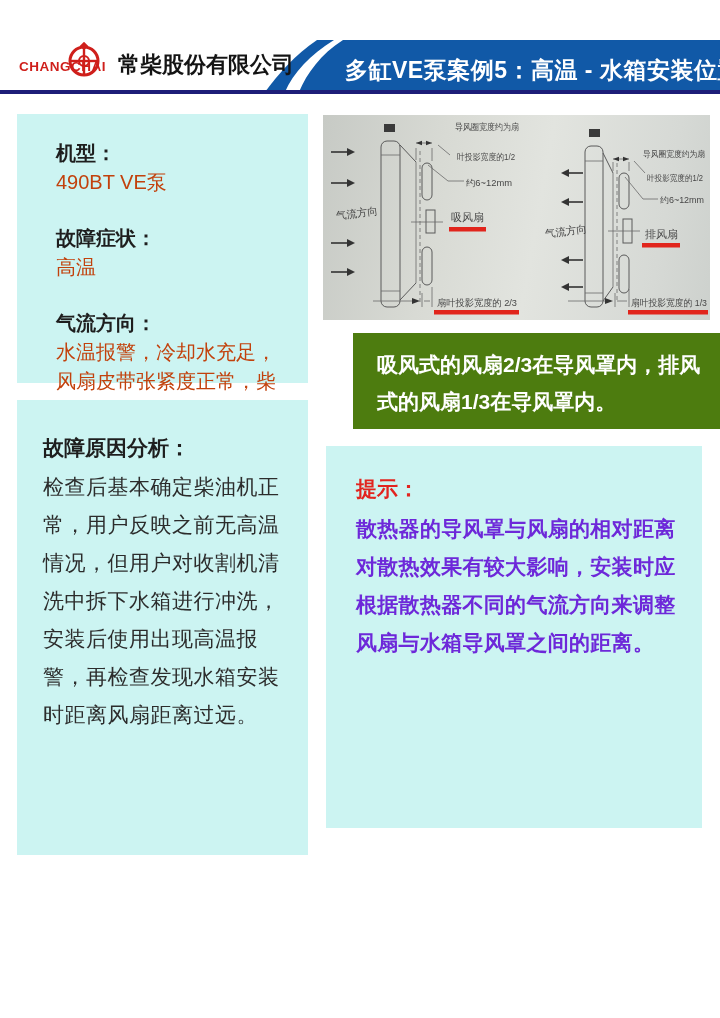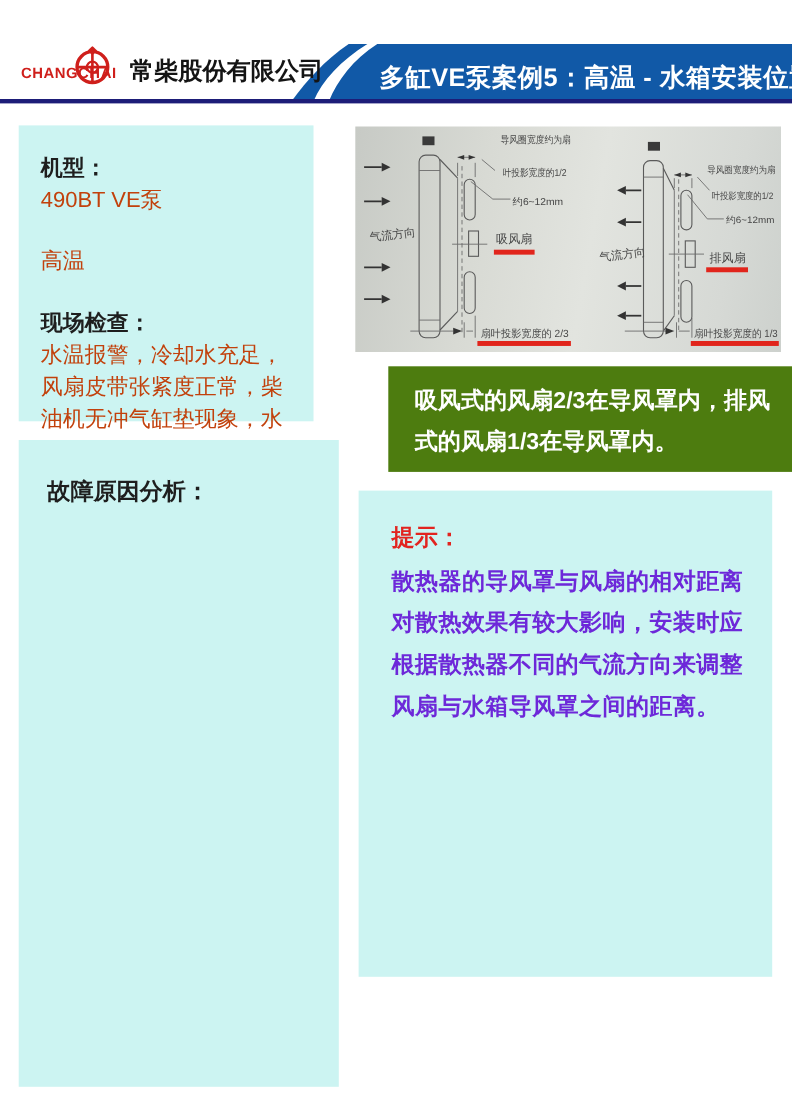--- a/index.html
+++ b/index.html
@@ -18,39 +18,39 @@
   }
   .navy-rule{position:absolute;left:0;top:90px;width:720px;height:4px;background:#1d1d78;}
   .brand-svg{position:absolute;left:18px;top:42px;width:112px;height:48px;display:block;}
   .company-name{
     position:absolute;left:118px;top:50px;width:170px;
     font-family:Liberation Serif, serif;
     font-size:22px;font-weight:bold;color:#141414;letter-spacing:0px;white-space:nowrap;
   }
   
   .cyan-box{position:absolute;background:#ccf4f2;box-sizing:border-box;}
-  #info-box{left:17px;top:114px;width:268px;height:269px;padding:25px 16px 0 20px;}
-  #analysis-box{left:17px;top:400px;width:291px;height:588px;padding:31px 28px 0 26px;}
+  #info-box{left:17px;top:114px;width:291px;height:269px;padding:25px 16px 0 39px;}
+  #analysis-box{left:17px;top:400px;width:291px;height:455px;padding:31px 28px 0 26px;}
   .sec{margin-bottom:27px;}
   .sec-label{font-size:20px;font-weight:bold;color:#1e1e1e;line-height:29px;}
   .sec-body{font-size:20px;color:#c2410c;line-height:29px;}
   .an-label{font-size:21px;font-weight:bold;color:#1e1e1e;line-height:34px;margin-bottom:3px;}
   .an-body{font-size:21px;color:#2c2c2c;line-height:38px;letter-spacing:.5px;}
   
   .diagram-wrap{
     position:absolute;left:323px;top:115px;width:387px;height:205px;
     background:linear-gradient(100deg,#c7cac5 0%,#d8dad4 30%,#e2e4df 55%,#d6d9d5 85%,#cdd1cd 100%);
   }
   .diagram-wrap svg{display:block;}
   .red-box{
     position:absolute;left:326px;top:333px;width:376px;height:96px;
     background:#4d7c0f;color:#ffffff;font-weight:bold;font-size:21px;
     line-height:37px;padding:13px 22px 0 24px;box-sizing:border-box;margin-left:27px;
   }
-  #tip-box{left:326px;top:446px;width:376px;height:442px;padding:26px 22px 0 30px;}
+  #tip-box{left:326px;top:446px;width:376px;height:382px;padding:26px 22px 0 30px;}
   .tip-label{font-size:21px;font-weight:bold;color:#e2241f;line-height:34px;margin-bottom:4px;}
   .tip-body{font-size:21px;font-weight:bold;color:#6d28d9;line-height:38px;letter-spacing:.3px;}
   
   .dg-t{fill:#474747;font-family:"Liberation Sans","DejaVu Sans",sans-serif;}
   .dg-line{stroke:#5a5a5a;stroke-width:1;fill:none;}
   .dg-thin{stroke:#6a6a6a;stroke-width:.8;fill:none;}
   .dg-arrow{fill:#333333;}
   .dg-red{fill:#e1251c;}
 </style>
 </head>
@@ -80,30 +80,32 @@
 
   <div class="navy-rule"></div>
 </div>
 
 <div class="cyan-box" id="info-box">
   <div class="sec">
     <div class="sec-label">机型：</div>
     <div class="sec-body">490BT VE泵</div>
   </div>
   <div class="sec">
+    <div class="sec-label">故障症状：</div>
     <div class="sec-body">高温</div>
   </div>
   <div class="sec">
-    <div class="sec-label">现场检查：</div>
+    <div class="sec-label">气流方向：</div>
     <div class="sec-body">水温报警，冷却水充足，风扇皮带张紧度正常，柴油机无冲气缸垫现象，水泵工作正常。</div>
   </div>
 </div>
 
 <div class="cyan-box" id="analysis-box">
   <div class="an-label">故障原因分析：</div>
+  <div class="an-body">检查后基本确定柴油机正常，用户反映之前无高温情况，但用户对收割机清洗中拆下水箱进行冲洗，安装后使用出现高温报警，再检查发现水箱安装时距离风扇距离过远。</div>
 </div>
 
 <div class="diagram-wrap">
   <svg width="387" height="205" viewBox="0 0 387 205">
 
     <g>
 
       <rect x="61" y="9" width="11" height="8" fill="#3a3a3a"></rect>
       <rect x="58" y="26" width="19" height="166" rx="6" class="dg-line"></rect>
       <line x1="58" y1="40" x2="77" y2="40" class="dg-thin"></line>

